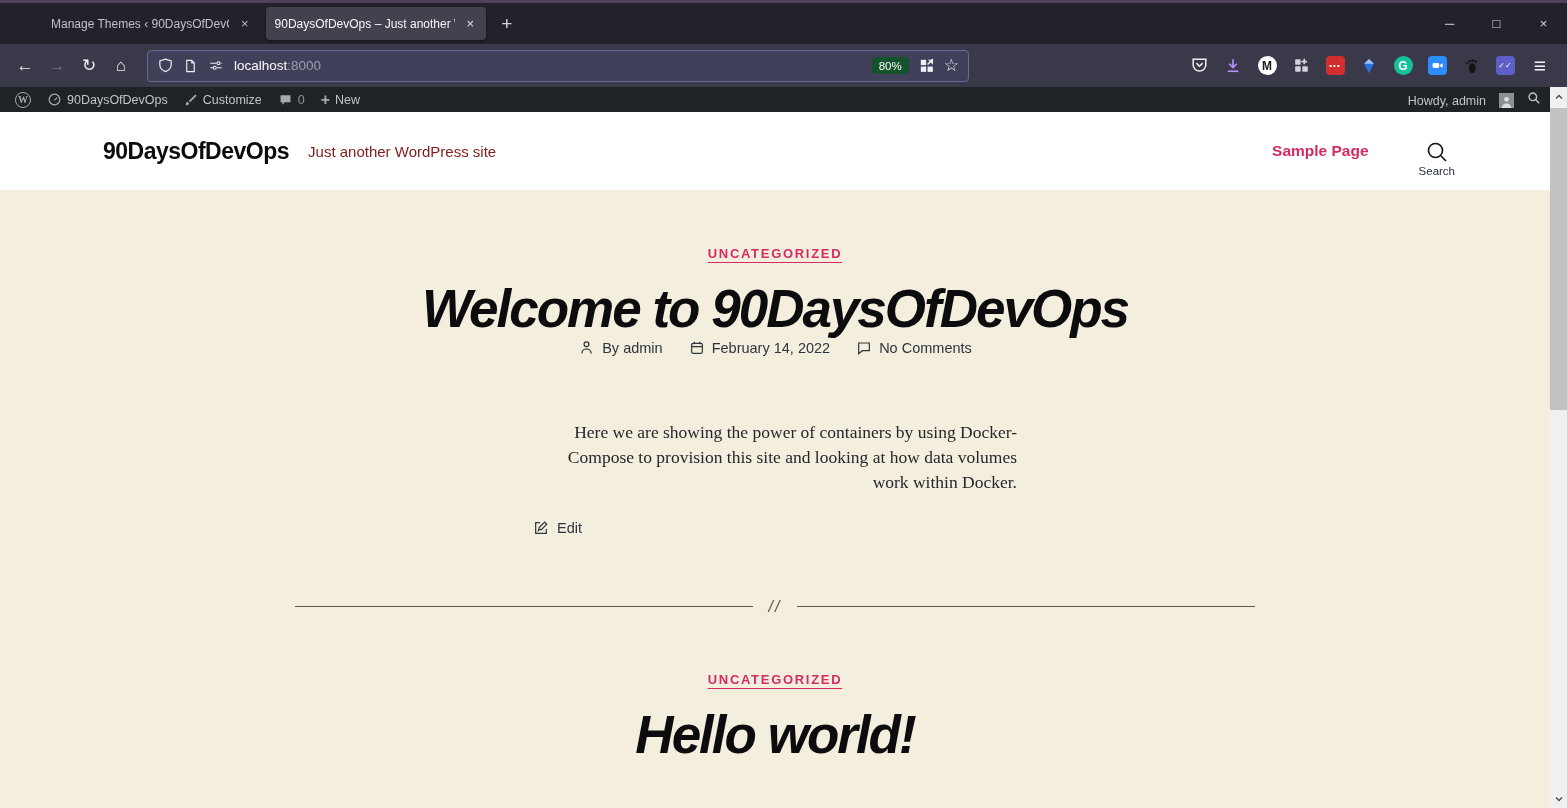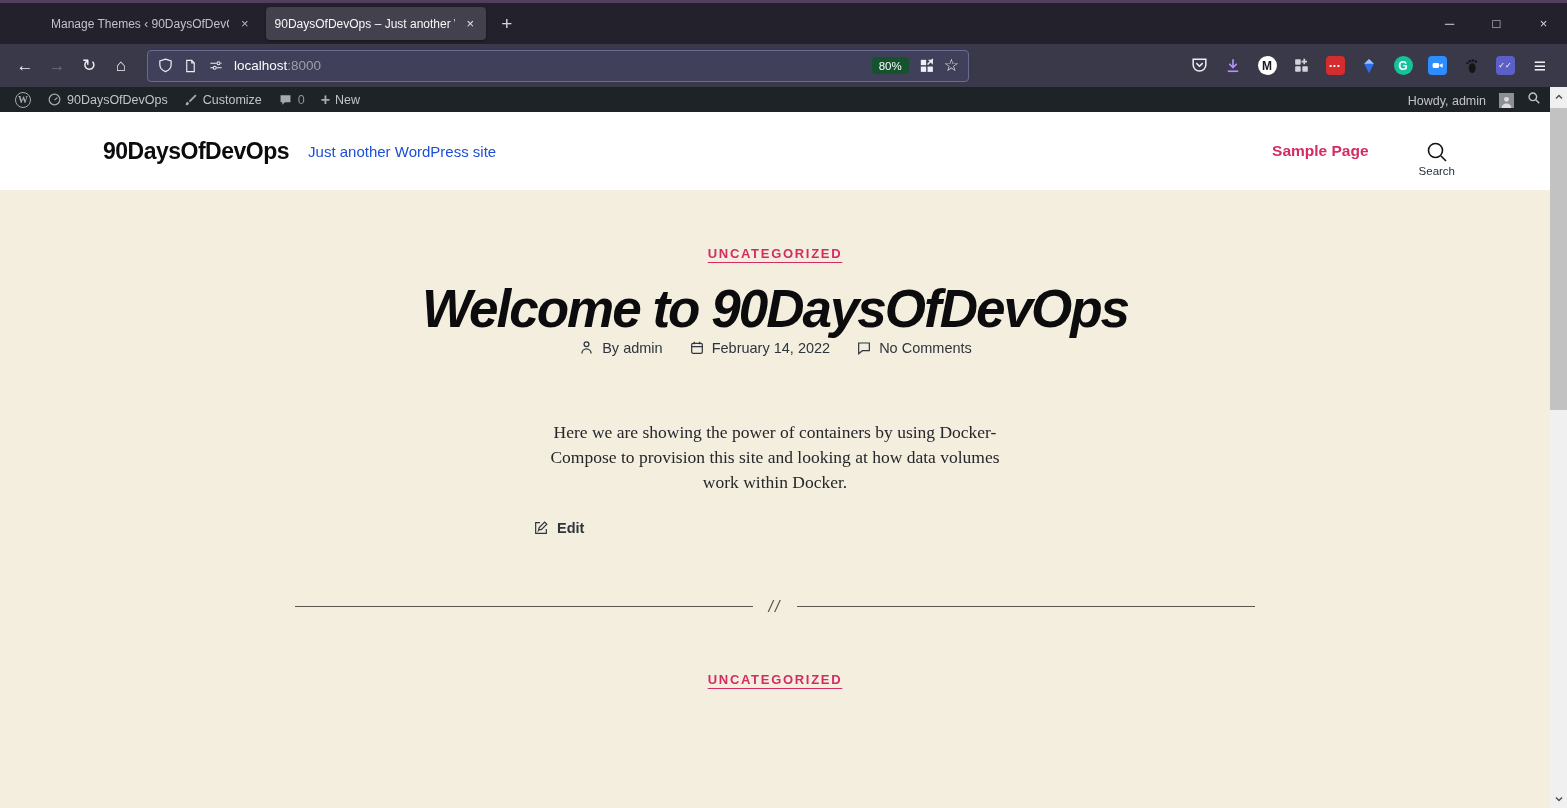--- a/index.html
+++ b/index.html
@@ -45,34 +45,34 @@
   .adminbar { height:25px; background:#1d2327; color:#c3c4c7; font-size:12.5px; display:flex; align-items:center; padding:0 7px; padding-right:26px; flex-shrink:0; }
   .ab-item { display:flex; align-items:center; gap:5px; padding:0 8px; height:25px; }
   .ab-icon { color:#a7aaad; display:flex; align-items:center; }
   .wp-logo { width:16px; height:16px; border:1.6px solid #a7aaad; border-radius:50%; color:#a7aaad; font-size:10px; font-weight:bold; display:flex; align-items:center; justify-content:center; font-family:"Liberation Serif",serif; }
   .ab-right { margin-left:auto; display:flex; align-items:flex-end; gap:13px; }
   .ab-avatar { width:15px; height:15px; background:#8c8f94; display:flex; align-items:end; justify-content:center; overflow:hidden; }
 
   .page { flex:1; overflow:hidden; background:#f4eede; margin-right:17px; }
   .site-header { background:#fff; height:78px; display:flex; align-items:center; padding:0 95px 0 103px; }
   .site-title { font-size:23px; font-weight:bold; letter-spacing:-0.5px; color:#0c0c0e; }
-  .site-tagline { font-size:15px; color:#1d4ed8; margin-left:19px; }
+  .site-tagline { font-size:15px; color:#7f1d1d; margin-left:19px; }
   .header-nav { margin-left:auto; display:flex; align-items:center; }
   .nav-link { color:#d42b62; font-size:15.5px; font-weight:bold; }
   .search-block { margin-left:50px; display:flex; flex-direction:column; align-items:center; margin-top:14px;text-align:center; }
   .search-label { font-size:11.5px; color:#28303d; margin-top:1px; }
 
   .content { text-align:center; color:#28303d; }
   .cat-link { display:inline-block; color:#d42b62; font-weight:bold; font-size:13px; letter-spacing:1.7px; text-decoration:underline; text-underline-offset:4px; }
   .post1 .cat-link { margin-top:56px; }
   .post-title { font-size:53px; font-weight:bold; letter-spacing:-2px; color:#0c0c0e; margin-top:16px;font-style:italic; }
   .post-meta { display:flex; justify-content:center; gap:26px; font-size:14.5px; color:#2f353d; }
   .meta-item { display:flex; align-items:center; gap:7px; }
-  .post-body { width:484px; margin:64px auto 0; text-align:center; font-family:"Liberation Serif","DejaVu Serif",serif; font-size:17.5px; line-height:1.44; color:#26262b; }
-  .edit-row { width:484px; margin:24px auto 0; text-align:right; font-size:14.5px; color:#2f353d; display:flex; align-items:center; gap:8px;font-weight:bold; }
+  .post-body { width:484px; margin:64px auto 0; text-align:right; font-family:"Liberation Serif","DejaVu Serif",serif; font-size:17.5px; line-height:1.44; color:#26262b; }
+  .edit-row { width:484px; margin:24px auto 0; text-align:right; font-size:14.5px; color:#2f353d; display:flex; align-items:center; gap:8px; }
   .divider { display:flex; align-items:center; width:960px; margin:62px auto 0; }
   .divider .line { flex:1; border-top:1.3px solid #5a574e; }
   .divider .slashes { margin:0 16px; font-size:16px; color:#55534a; font-style:italic; letter-spacing:2px; }
   .post2 .cat-link { margin-top:56px; }
   .post2 .post-title { margin-top:16px; }
 
   
   .scrollbar { position:absolute; top:0; right:0; bottom:0; width:17px; background:#f0f0f0; }
   .sb-btn { position:absolute; left:0; width:17px; height:19px; display:flex; align-items:center; justify-content:center; background:#f0f0f0; }
   .sb-up { top:0; } .sb-down { bottom:0; }
@@ -301,20 +301,21 @@
         </article>
 
         <div class="divider">
           <span class="line"></span>
           <span class="slashes">//</span>
           <span class="line"></span>
         </div>
 
         <article class="post2">
           <a class="cat-link">UNCATEGORIZED</a>
+          <h1 class="post-title">Hello world!</h1>
         </article>
 
       </div>
     </div>
 
     <div class="scrollbar">
       <div class="sb-btn sb-up">
         <svg width="10" height="10" viewBox="0 0 10 10" fill="none" stroke="#505050" stroke-width="1.5">
             <path d="M2 6.5l3-3 3 3"></path>
           </svg>

